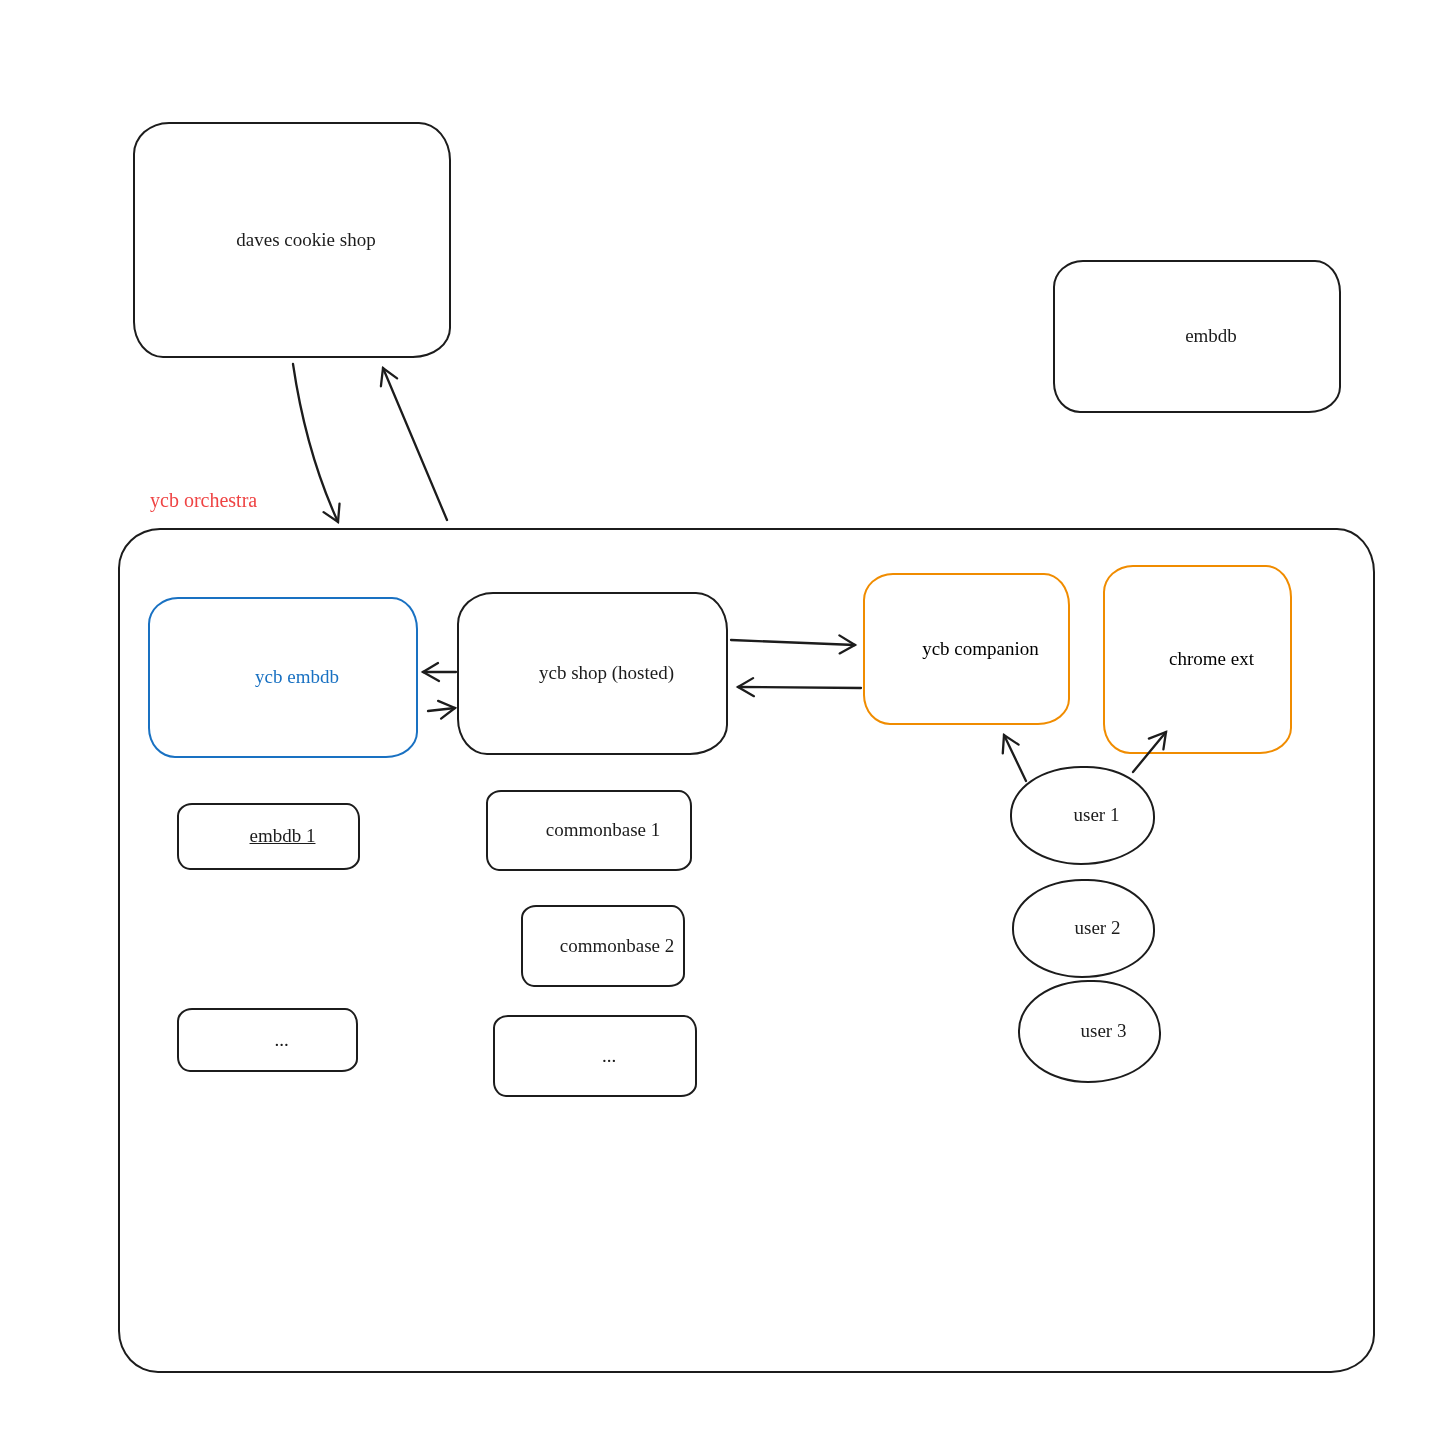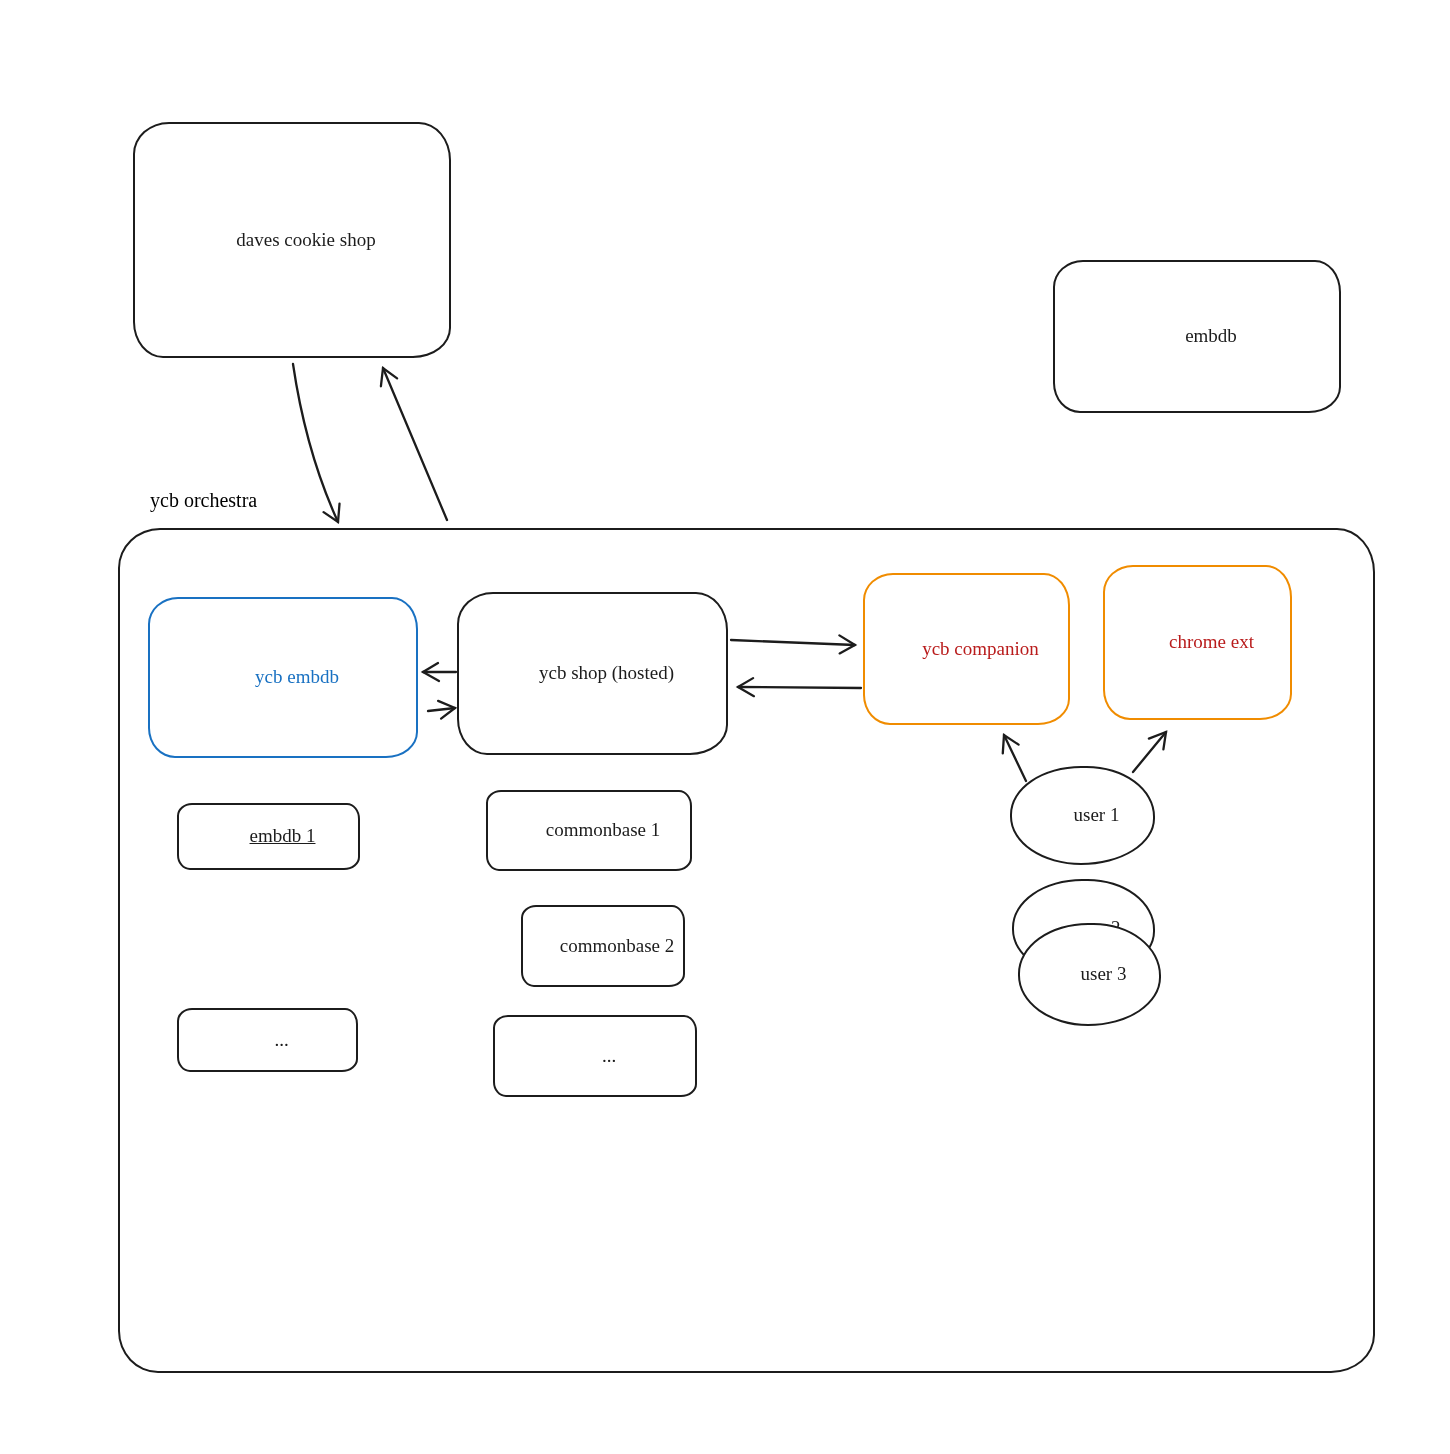--- a/index.html
+++ b/index.html
@@ -9,24 +9,24 @@
   }
   .node{
     position:absolute;border:2.3px solid #1c1c1c;background:#ffffff;
     display:flex;align-items:center;justify-content:center;text-align:center;
     font-size:19px;line-height:1.2;box-sizing:border-box;padding-left:28px;
   }
   .r-big{border-radius:36px 32px 38px 30px / 32px 38px 30px 36px;}
   .r-med{border-radius:30px 26px 32px 27px / 27px 32px 26px 30px;}
   .r-sm{border-radius:15px 13px 16px 13px / 13px 16px 13px 15px;}
   .blue{border-color:#1971c2;color:#1971c2;}
-  .orange{border-color:#f08c00;color:#b91c1c;}
+  .orange{border-color:#f08c00;color:#000000;}
   .ellipse{border-radius:50% 48% 52% 50% / 50% 52% 48% 50%;}
   .float-label{
-    position:absolute;font-size:20px;color:#000000;white-space:nowrap;
+    position:absolute;font-size:20px;color:#ef4444;white-space:nowrap;
   }
   #edge-layer{position:absolute;left:0;top:0;width:1450px;height:1454px;pointer-events:none;}
   #edge-layer path{stroke:#1c1c1c;stroke-width:2.3;fill:none;stroke-linecap:round;}
 </style>
 </head>
 <body>
 
 <div id="canvas">
 
   <div class="node r-big" style="left:133px;top:122px;width:318px;height:236px;">
@@ -46,21 +46,21 @@
   </div>
 
   <div class="node r-big" style="left:457px;top:592px;width:271px;height:163px;">
     <span>ycb shop (hosted)</span>
   </div>
 
   <div class="node r-med orange" style="left:863px;top:573px;width:207px;height:152px;">
     <span>ycb companion</span>
   </div>
 
-  <div class="node r-med orange" style="left:1103px;top:565px;width:189px;height:155px;">
+  <div class="node r-med orange" style="left:1103px;top:565px;width:189px;height:189px;">
     <span>chrome ext</span>
   </div>
 
   <div class="node r-sm" style="left:177px;top:803px;width:183px;height:67px;text-decoration:underline;">
     <span>embdb 1</span>
   </div>
   <div class="node r-sm" style="left:177px;top:1008px;width:181px;height:64px;">
     <span>...</span>
   </div>
 
@@ -73,21 +73,21 @@
   <div class="node r-sm" style="left:493px;top:1015px;width:204px;height:82px;">
     <span>...</span>
   </div>
 
   <div class="node ellipse" style="left:1010px;top:766px;width:145px;height:99px;">
     <span>user 1</span>
   </div>
   <div class="node ellipse" style="left:1012px;top:879px;width:143px;height:99px;text-align:right;">
     <span>user 2</span>
   </div>
-  <div class="node ellipse" style="left:1018px;top:923px;width:143px;height:103px;">
+  <div class="node ellipse" style="left:1018px;top:980px;width:143px;height:103px;">
     <span>user 3</span>
   </div>
 
   <svg id="edge-layer" width="1450" height="1454" viewBox="0 0 1450 1454" xmlns="http://www.w3.org/2000/svg">
     <defs>
       <marker id="ah" markerUnits="userSpaceOnUse" markerWidth="28" markerHeight="28" refX="22" refY="13" orient="auto">
         <path d="M6,4 L22,13 L7,22" fill="none" stroke="#1c1c1c" stroke-width="2.3" stroke-linecap="round"></path>
       </marker>
     </defs>
     <path d="M293,364 Q306,452 338,522" marker-end="url(#ah)"></path>

